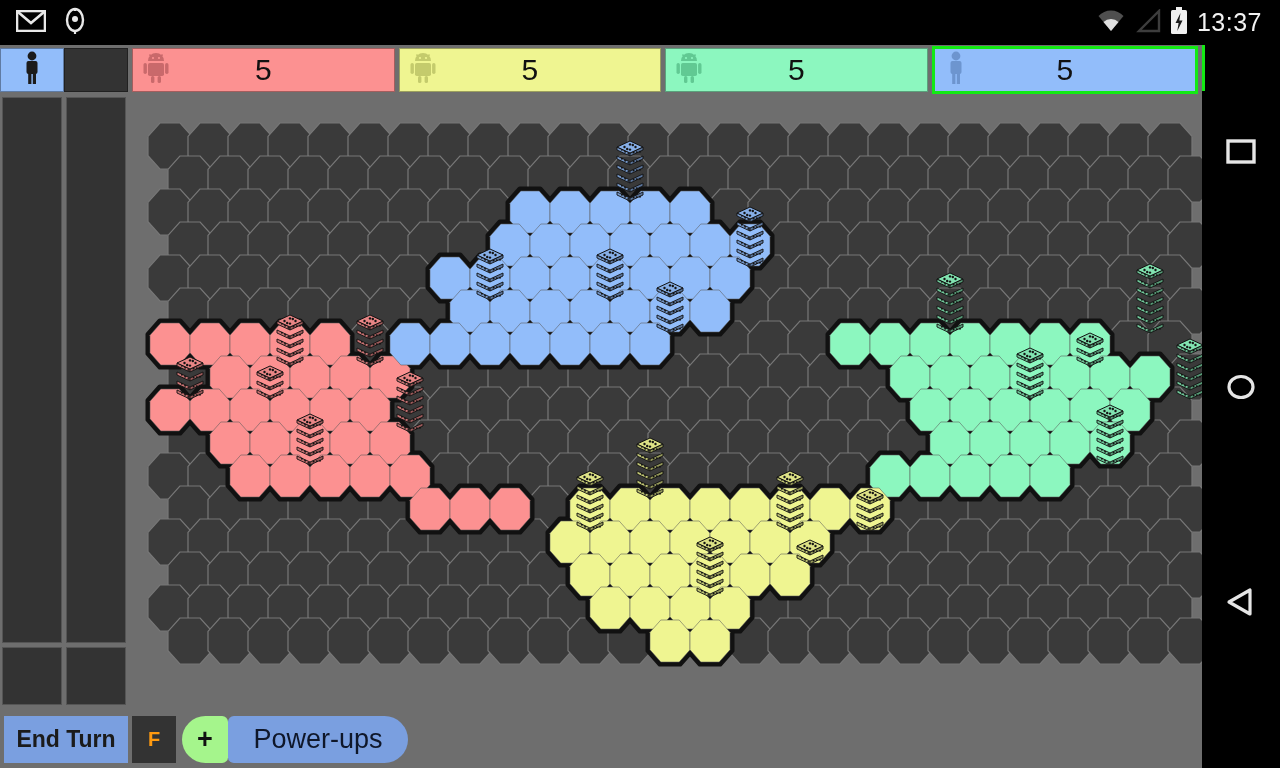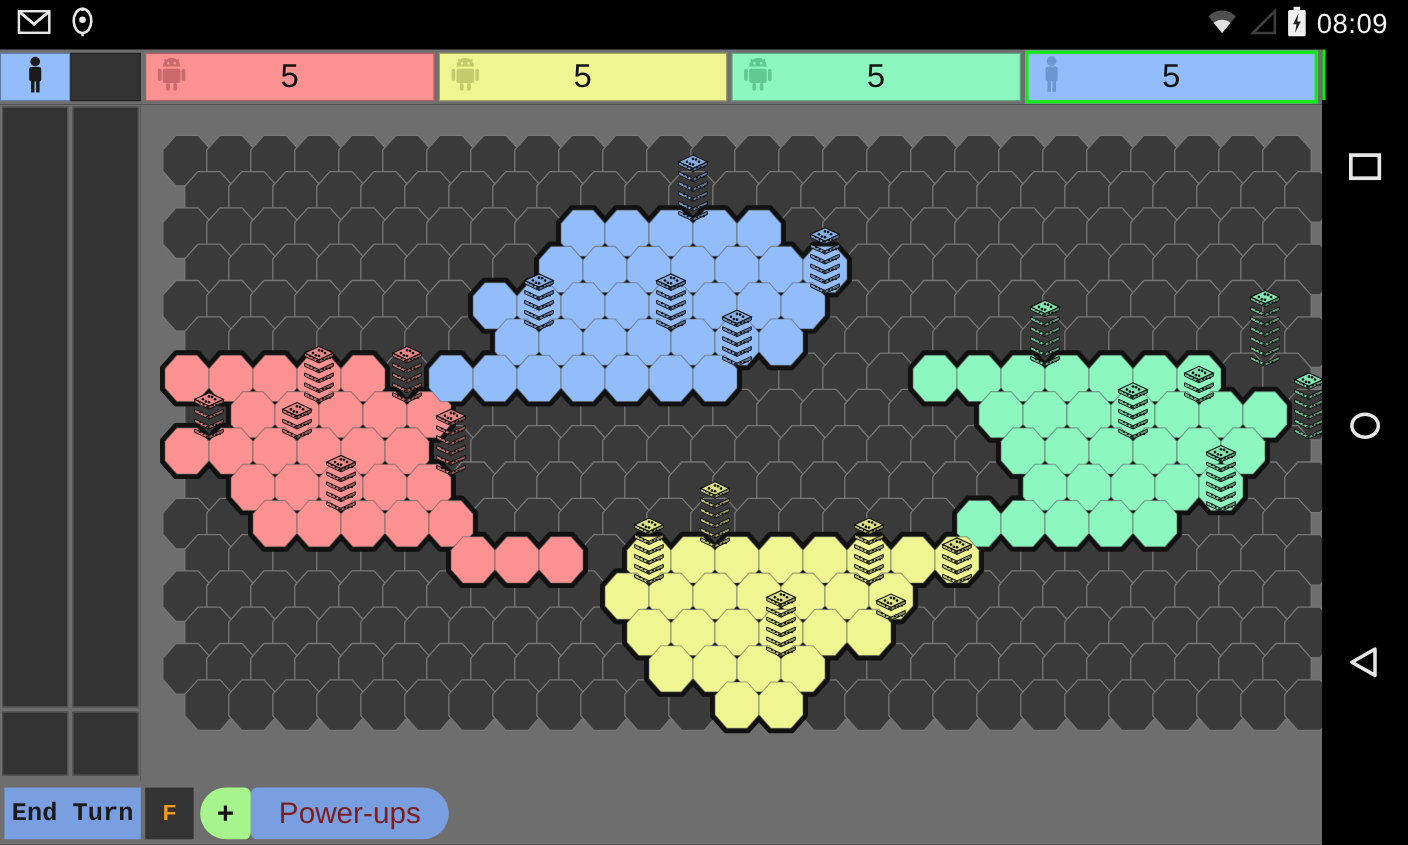--- a/index.html
+++ b/index.html
@@ -56,39 +56,39 @@
 
   
   #bottombar{
     position:absolute; left:0; top:710px; width:1202px; height:58px;
     background:#6e6e6e; display:flex; align-items:center; gap:0;
   }
   #endturn{
     margin-left:4px; width:124px; height:47px;
     background:#7a9fe0; color:#1b1b1b; font-size:23px; font-weight:bold;
     display:flex; align-items:center; justify-content:center;
-    font-family:Liberation Mono, monospace; letter-spacing:0px;
+    font-family:Liberation Sans, sans-serif; letter-spacing:0px;
   }
   #fbtn{
     margin-left:4px; width:44px; height:47px; background:#333333;
     color:#ff9a10; font-size:20px; font-weight:bold;
     display:flex; align-items:center; justify-content:center;
   }
   #msgbox{
     margin-left:4px; width:740px; height:47px; background:#333333;
     border-radius:24px; display:flex; align-items:center; padding-left:16px;
   }
   #msgtext{ color:#2b72f0; font-size:36px; white-space:nowrap; line-height:1; }
   #plusbtn{
     margin-left:6px; width:46px; height:47px; background:#a5f58c;
     border-radius:24px 6px 6px 24px; color:#111; font-size:27px; font-weight:bold;
     display:flex; align-items:center; justify-content:center;
   }
   #powerups{
-    width:180px; height:47px; background:#7a9fe0; color:#7f1d1d;
+    width:180px; height:47px; background:#7a9fe0; color:#0f172a;
     border-radius:6px 24px 24px 6px; font-size:27px;
     display:flex; align-items:center; justify-content:center;text-align:right;
   }
 
   
   #navbar{
     position:absolute; left:1202px; top:45px; width:78px; height:723px; background:#000;
   }
   .navbtn{ position:absolute; left:0; width:78px; height:78px; display:flex; align-items:center; justify-content:center; }
   #nav-recents{ top:70px; }
@@ -128,21 +128,21 @@
           <path d="M24 2 L24 22 L4 22 Z" fill="none" stroke="#3d3d3d" stroke-width="2.4"></path>
         </svg>
     </span>
     <span class="sb-ico">
       <svg width="18" height="28" viewBox="0 0 18 28">
         <rect x="6" y="0" width="6" height="3" fill="#f0f0f0"></rect>
         <rect x="1" y="3" width="16" height="24" rx="1.5" fill="#f0f0f0"></rect>
         <path d="M10.5 6 L5.5 16 L8.6 16 L7.3 24 L12.5 13.5 L9.3 13.5 Z" fill="#1b1b1b"></path>
       </svg>
     </span>
-    <span id="clock">08:09</span>
+    <span id="clock">13:37</span>
   </div>
 </div>
 
 <div id="playerbar">
   <div class="pcell human-turn-slot" style="background:#92bdfa;">
     <span>
       <svg width="22" height="34" viewBox="0 0 22 34">
         <circle cx="11" cy="5" r="4.4" fill="#1b1b1b"></circle>
         <rect x="5.5" y="10" width="11" height="13" rx="2" fill="#1b1b1b"></rect>
         <rect x="7.2" y="21" width="3.2" height="12" fill="#1b1b1b"></rect>

